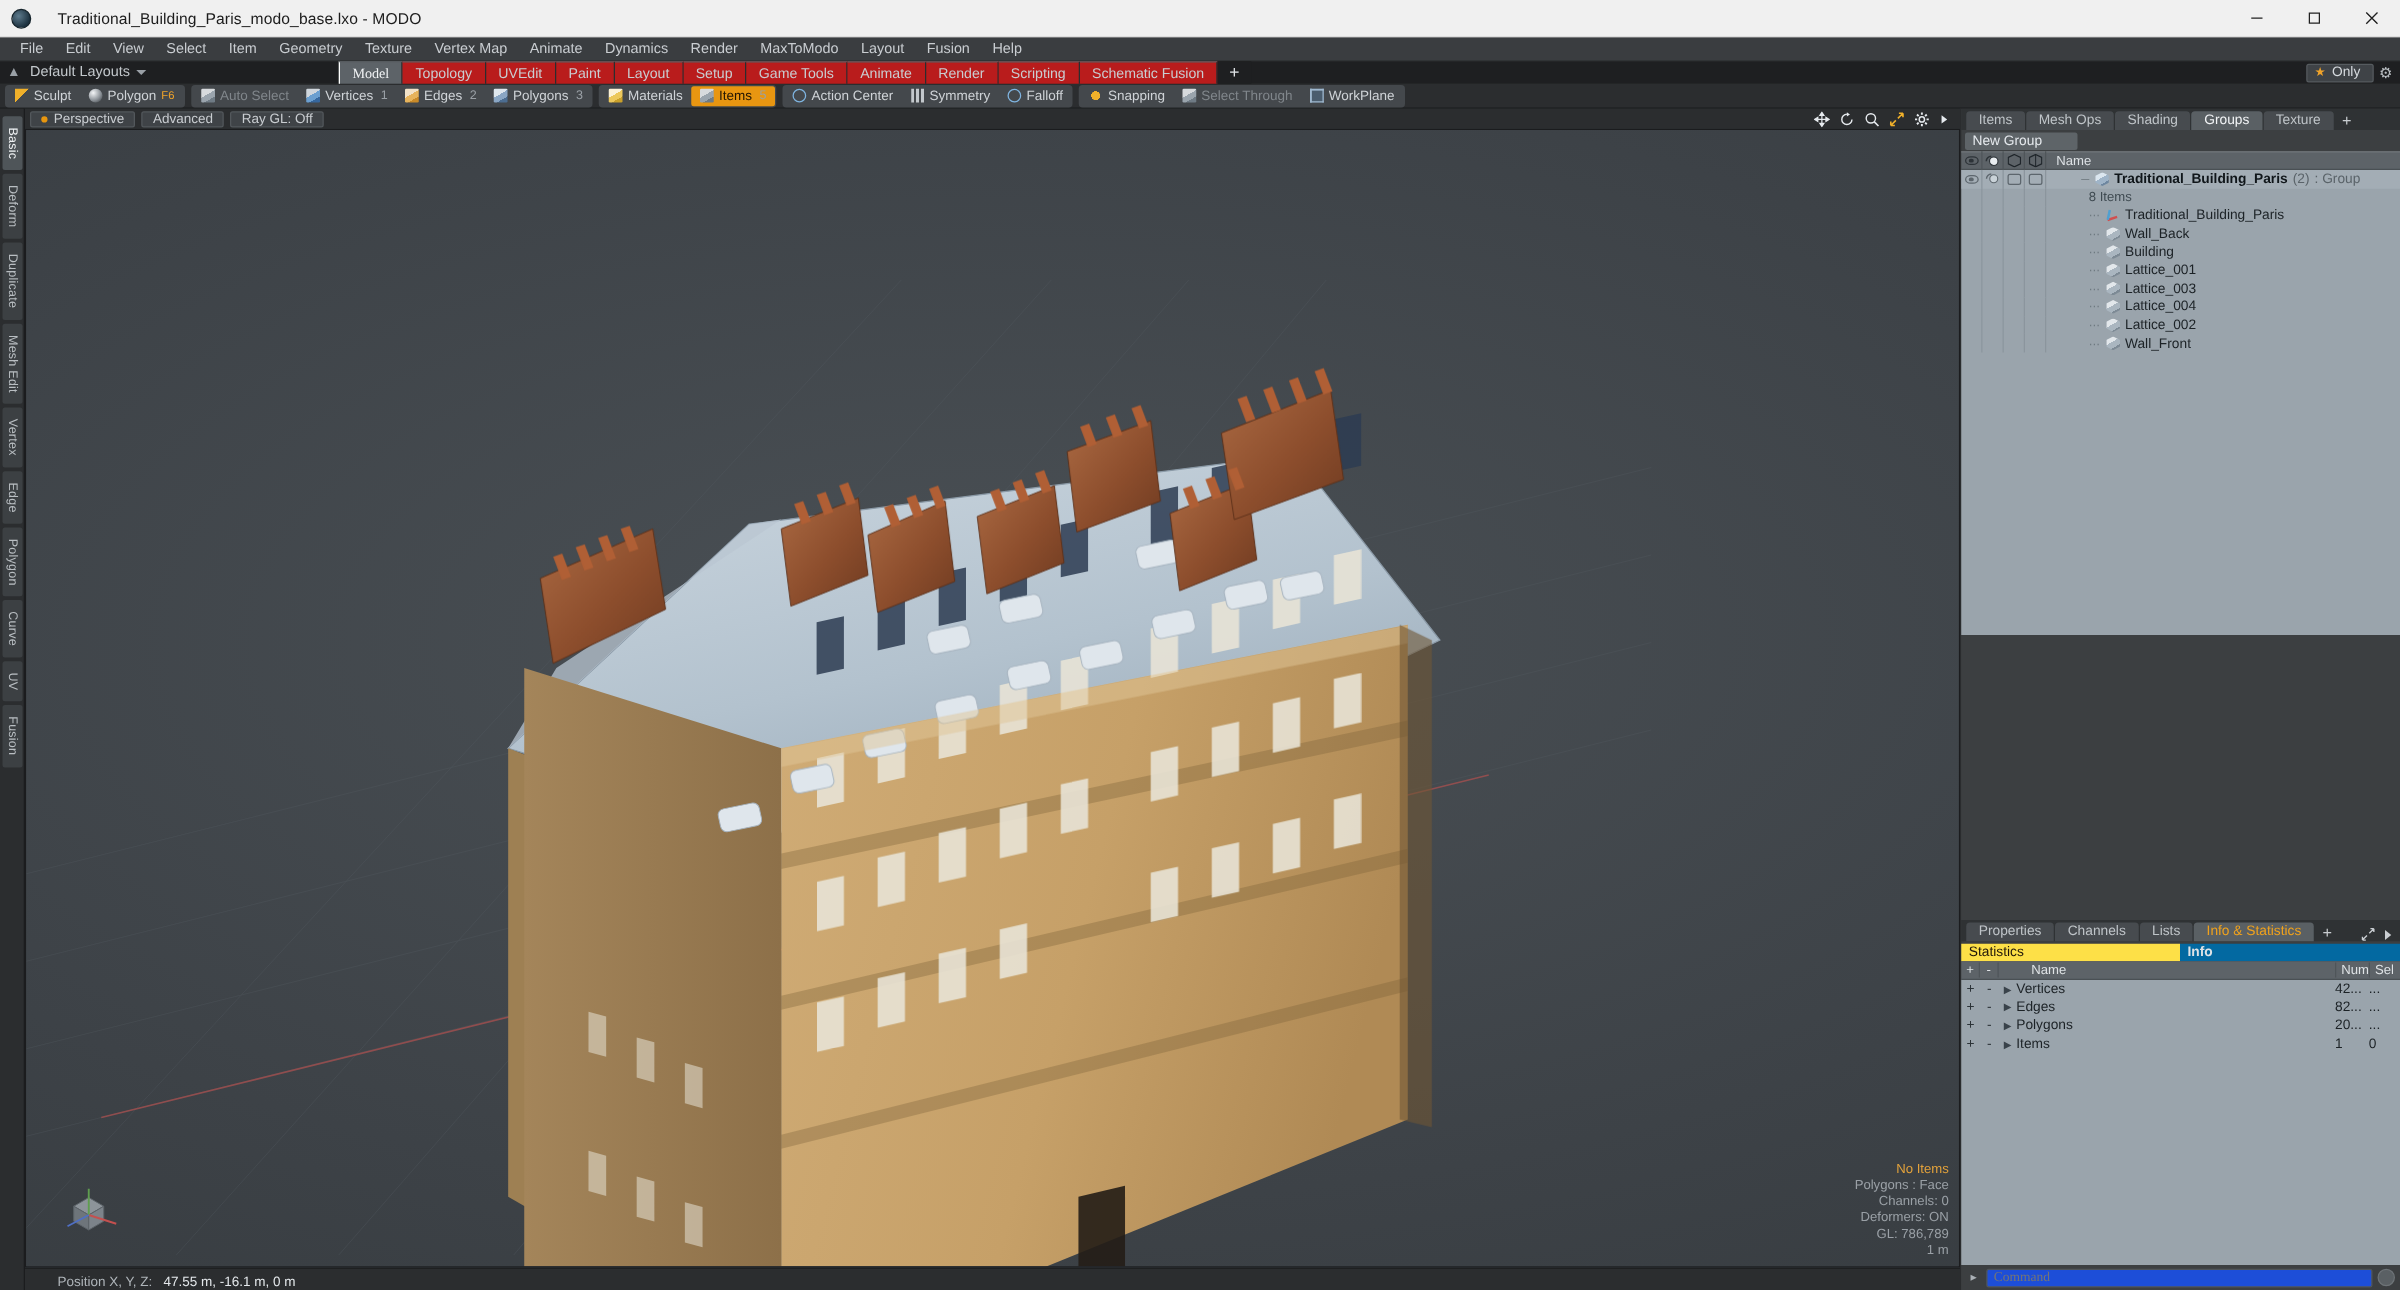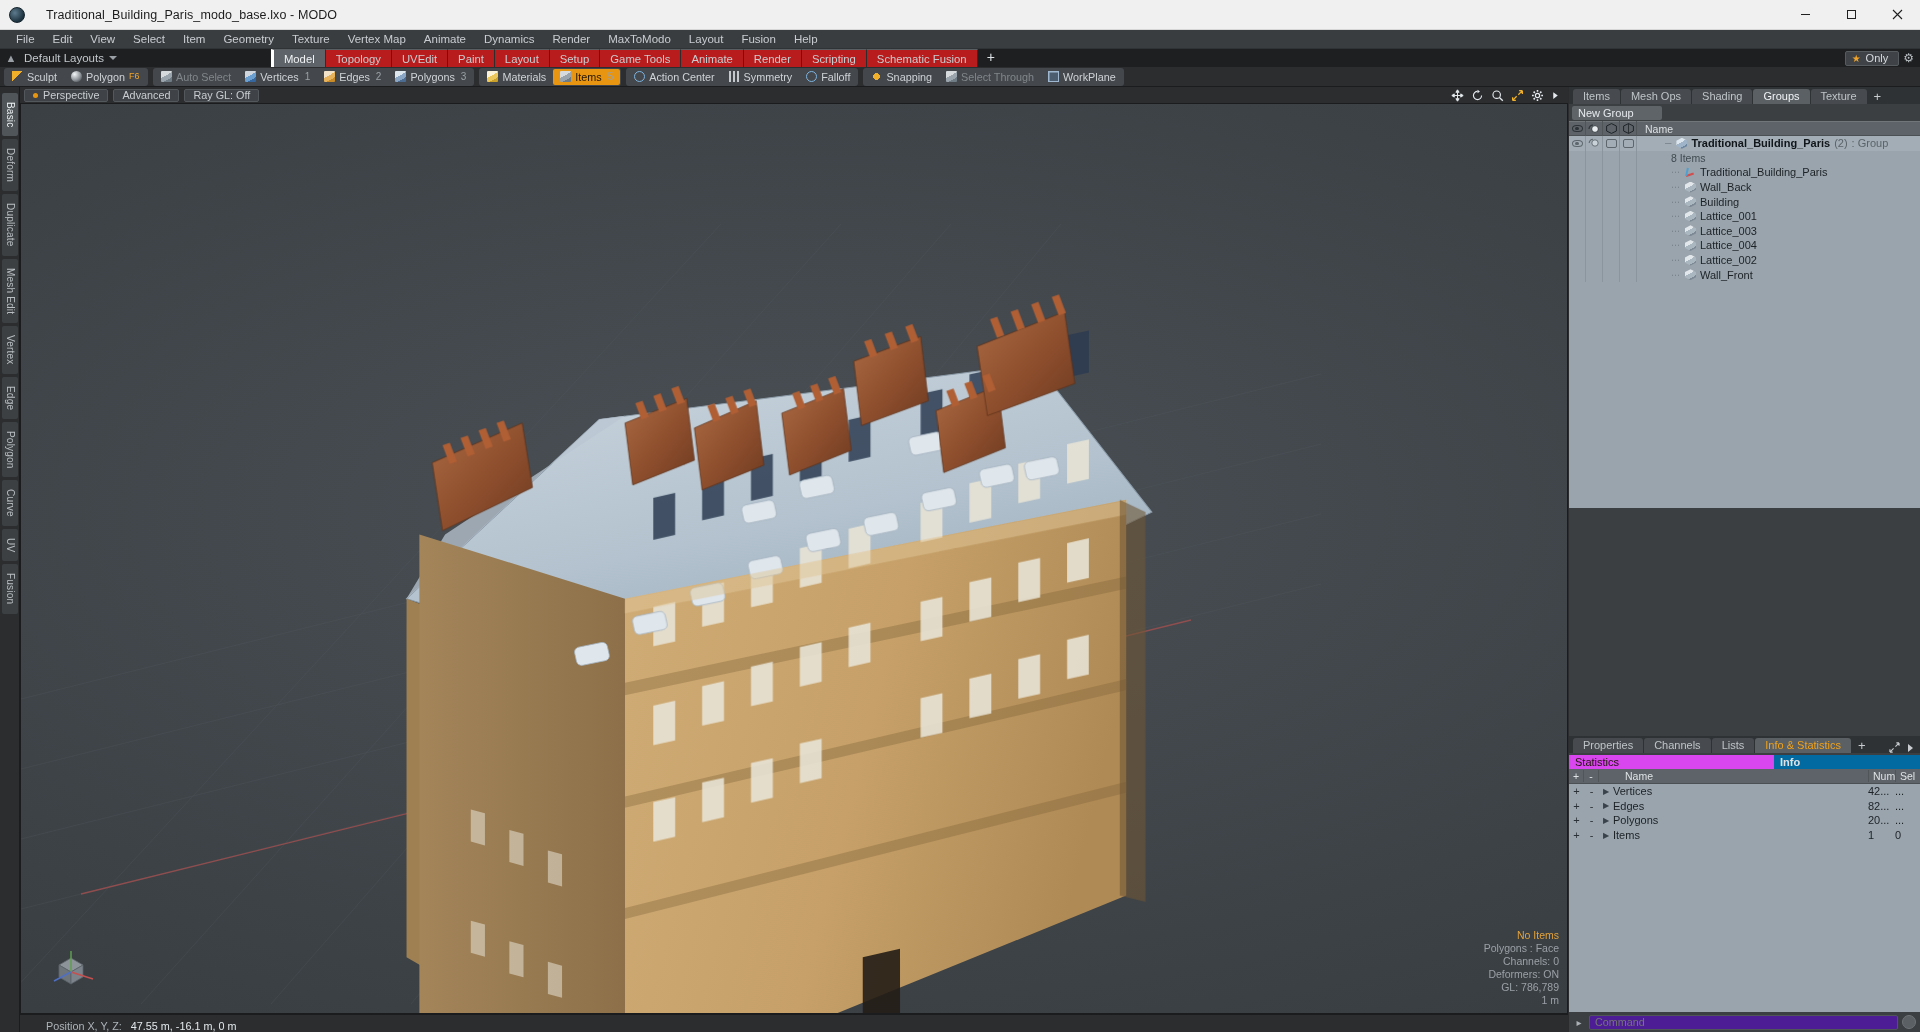--- a/index.html
+++ b/index.html
@@ -54,21 +54,21 @@
   .layout-select {
     font-size: 11.5px; color: #c3c8cc; padding: 0 6px 0 2px; display: flex; gap: 5px; align-items: center;
   }
   .caret-dn { width:0;height:0;border-left:4px solid transparent;border-right:4px solid transparent;border-top:4px solid #9aa0a6; }
   .tabstrip { display: flex; align-items: stretch; height: 18px; margin-left: 148px; }
   .ltab {
     padding: 0 10px; height: 18px; line-height: 18px; font-size: 11.3px;
     background: #b91c1c; color: #c9cdd1; border-right: 1px solid #2b2d2f;
     border-top: 1px solid #5a5f63; white-space: nowrap;
   }
-  .ltab:first-child { border-left: 3px solid #ffffff; }
+  .ltab:first-child { border-left: 1px solid #ffffff; font-family: Liberation Serif, serif; }
   .ltab.active { background: #5d6368; color: #f0f2f4; }
   .ltab.plus { background: #1e1f21; border: none; color: #dfe3e6; font-size: 14px; padding: 0 9px; line-height: 16px; }
   .layout-right { margin-left: auto; display: flex; align-items: center; gap: 4px; padding-right: 6px; }
   .only-btn {
     background: #3f4347; border: 1px solid #565b5f; border-radius: 2px;
     padding: 1px 10px 1px 6px; display: flex; gap: 5px; align-items: center;
     font-size: 11px; color: #d6dade; height: 15px;
   }
   .star { color: #f0a32a; font-size: 10px; }
   .gear-sm { color: #b9bec2; font-size: 12px; line-height: 12px; }
@@ -208,21 +208,21 @@
   .tname-bold { font-weight: bold; color: #10161a; }
   .tdim { color: #5a6369; }
   .tdot { color: #6d777e; letter-spacing: 1px; font-size: 9px; }
   .tcount { color: #3f4a51; padding-left: 34px; font-size: 10.5px; }
 
   
   .statbar {
     height: 14px; display: flex; flex: none; margin: 2px 0 0 0;
   }
   .statbar .seg { font-size: 11px; height: 14px; line-height: 14px; padding: 0 6px; }
-  .statbar .seg.on { background: #d946ef; color: #20170a; width: 205px; }
+  .statbar .seg.on { background: #fde047; color: #20170a; width: 175px; }
   .statbar .seg.off { background: #0369a1; color: #dfe3e6; flex:1;font-weight:bold; }
   .stat-head {
     height: 15px; background: #5d6368; display:flex; align-items:center;
     font-size: 10.5px; color: #dfe3e6; border-bottom:1px solid #4a5054;
   }
   .stat-head .pm { width: 15px; text-align:center; border-right:1px solid #4f5559; }
   .stat-head .nm { flex:1; padding-left: 26px; }
   .stat-head .num { width: 27px; border-left:1px solid #4f5559; padding-left:4px; }
   .stat-head .sel { width: 25px; border-left:1px solid #4f5559; padding-left:4px; }
   .stat-body { background:#9aa4ac; flex:1; }
@@ -230,22 +230,22 @@
   .srow .pm { width:15px; text-align:center; color:#2b3237; }
   .srow .tri { width: 14px; text-align:center; font-size:8px; color:#39424a; }
   .srow .nm { flex:1; }
   .srow .num { width:27px; color:#1c2226; }
   .srow .sel { width:25px; color:#1c2226; }
 
   
   .cmdbar { height: 20px; background: #3c3f41; display:flex; align-items:center; gap:4px; padding: 0 4px; flex:none; }
   .cmd-arrow { width: 12px; text-align:center; color:#aab0b5; font-size:10px; }
   .cmd-input {
-    flex: 1; height: 15px; background: #4c1d95; border: 1px solid #505559; border-radius: 2px;
-    color: #b9bec2; font-size: 10.8px; line-height: 13px; padding: 0 5px;
+    flex: 1; height: 15px; background: #1d4ed8; border: 1px solid #505559; border-radius: 2px;
+    color: #b9bec2; font-size: 10.8px; line-height: 13px; padding: 0 5px; font-family: Liberation Serif, serif;
   }
   .cmd-round { width: 14px; height: 14px; border-radius: 50%; background: #5a6064; border:1px solid #6d7377; }
 
   
   .statusbar {
     height: 18px; background: #2b2d2f; display:flex; align-items:flex-end; flex:none;
     font-size: 10.8px; color: #c2c7cb; padding-left: 26px; border-top: 1px solid #1b1c1e;
   }
   .statusbar .lbl { color:#aeb4b9; }
   .statusbar .val { color:#e4e8eb; margin-left:9px; }

